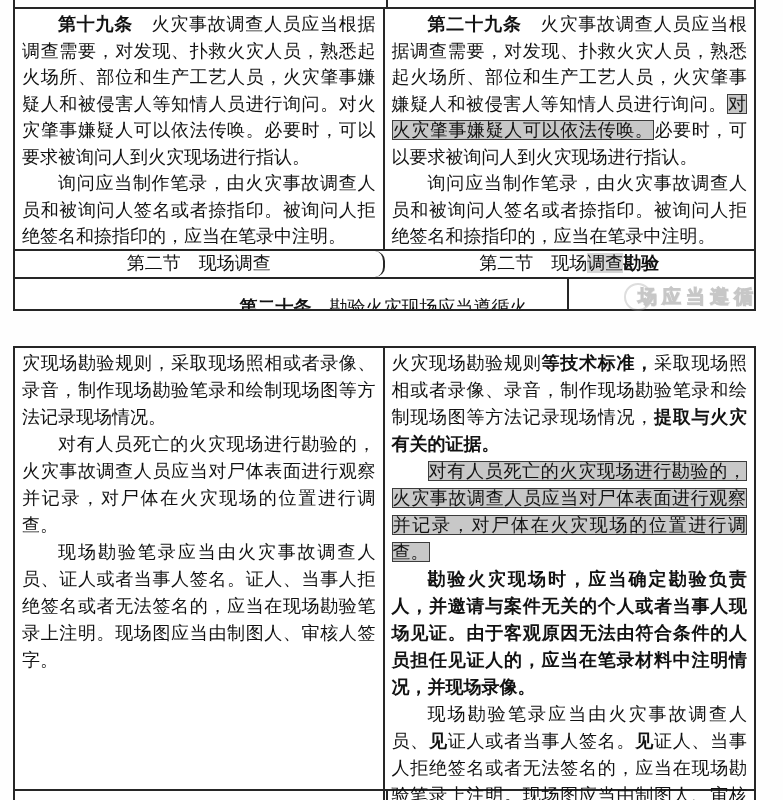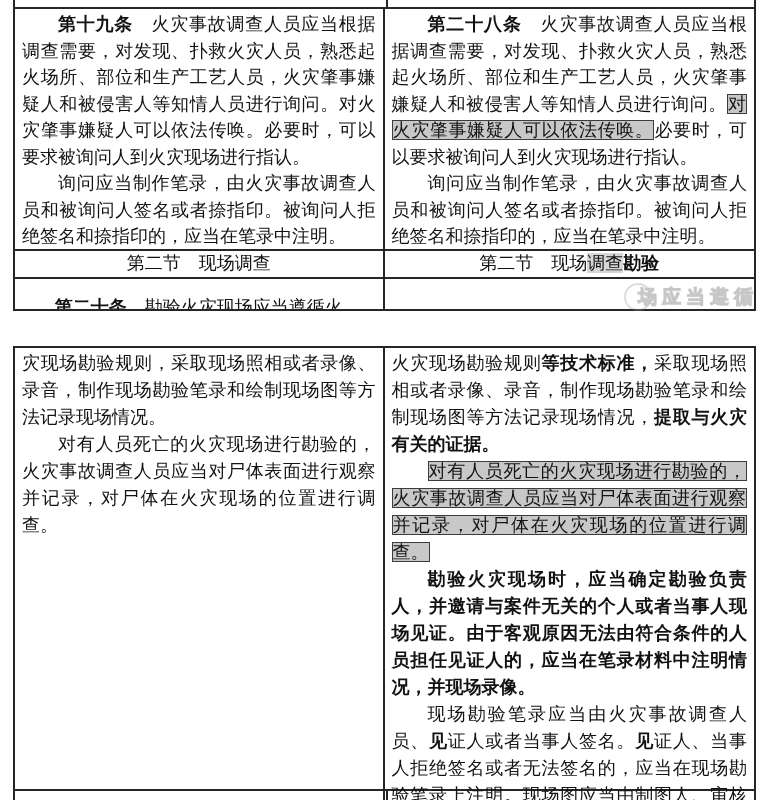--- a/index.html
+++ b/index.html
@@ -27,31 +27,31 @@
   .stub.x-right{left:754px;}
 
   .tbl{
     position:absolute;left:13px;width:743px;
     border:2px solid var(--border);
     box-sizing:border-box;
     background:#fff;
   }
   .tbl-top{top:7px;}
   .tbl-bottom{top:346px;height:445px;}
-  .row{display:flex;box-sizing:border-box;}
+  .row{display:flex;box-sizing:border-box;justify-content:center;}
   .row.sep{border-bottom:2px solid var(--border);}
   .cell{
     width:50%;box-sizing:border-box;
     padding:2px 7px;
     font-size:18px;line-height:26.5px;
     overflow:hidden;
   }
   .cell.left-cell{border-right:2px solid var(--border);}
   .row-article .cell{height:240px;}
-  .row-section .cell{height:26px;line-height:24px;text-align:center;padding-top:0;}
+  .row-section .cell{height:26px;line-height:24px;text-align:center;padding-top:0;border-radius:10px;}
   .row-next .cell{height:30px;line-height:28px;text-align:center;padding-top:14px;}
   .row-cont .cell{height:529px;line-height:27px;}
 
   .para{margin:0;text-align:justify;}
   .para.indent{text-indent:2em;}
   .b{font-weight:bold;}
   .hl{
     background:var(--highlight);
     outline:1.6px solid #3c3c3c;
     outline-offset:-1px;
@@ -89,38 +89,39 @@
   <span class="stub top x-mid"></span>
   <span class="stub top x-right"></span>
 
   <div class="tbl tbl-top">
     <div class="row row-article sep">
       <div class="cell left-cell">
           <p class="para indent"><span class="b">第十九条　</span><span>火灾事故调查人员应当根据调查需要，对发现、扑救火灾人员，熟悉起火场所、部位和生产工艺人员，火灾肇事嫌疑人和被侵害人等知情人员进行询问。对火灾肇事嫌疑人可以依法传唤。必要时，可以要求被询问人到火灾现场进行指认。</span></p>
           <p class="para indent"><span>询问应当制作笔录，由火灾事故调查人员和被询问人签名或者捺指印。被询问人拒绝签名和捺指印的，应当在笔录中注明。</span></p>
         </div>
       <div class="cell">
-          <p class="para indent"><span class="b">第二十八条　</span><span>火灾事故调查人员应当根据调查需要，对发现、扑救火灾人员，熟悉起火场所、部位和生产工艺人员，火灾肇事嫌疑人和被侵害人等知情人员进行询问。</span><span class="hl">对火灾肇事嫌疑人可以依法传唤。</span><span>必要时，可以要求被询问人到火灾现场进行指认。</span></p>
+          <p class="para indent"><span class="b">第二十九条　</span><span>火灾事故调查人员应当根据调查需要，对发现、扑救火灾人员，熟悉起火场所、部位和生产工艺人员，火灾肇事嫌疑人和被侵害人等知情人员进行询问。</span><span class="hl">对火灾肇事嫌疑人可以依法传唤。</span><span>必要时，可以要求被询问人到火灾现场进行指认。</span></p>
           <p class="para indent"><span>询问应当制作笔录，由火灾事故调查人员和被询问人签名或者捺指印。被询问人拒绝签名和捺指印的，应当在笔录中注明。</span></p>
         </div>
     </div>
     <div class="row row-section sep">
       <div class="cell left-cell"><span>第二节　现场调查</span></div>
       <div class="cell"><span>第二节　现场</span><span class="hl-soft">调查</span><span class="b">勘验</span></div>
     </div>
     <div class="row row-next">
       <div class="cell left-cell"><span class="b">第二十条　</span><span>勘验火灾现场应当遵循火</span></div>
     </div>
   </div>
 
   <div class="tbl tbl-bottom">
     <div class="row row-cont">
       <div class="cell left-cell">
           <p class="para"><span>灾现场勘验规则，采取现场照相或者录像、录音，制作现场勘验笔录和绘制现场图等方法记录现场情况。</span></p>
           <p class="para indent"><span>对有人员死亡的火灾现场进行勘验的，火灾事故调查人员应当对尸体表面进行观察并记录，对尸体在火灾现场的位置进行调查。</span></p>
+          <p class="para indent"><span>现场勘验笔录应当由火灾事故调查人员、证人或者当事人签名。证人、当事人拒绝签名或者无法签名的，应当在现场勘验笔录上注明。现场图应当由制图人、审核人签字。</span></p>
         </div>
       <div class="cell">
           <p class="para"><span>火灾现场勘验规则</span><span class="b">等技术标准，</span><span>采取现场照相或者录像、录音，制作现场勘验笔录和绘制现场图等方法记录现场情况，</span><span class="b">提取与火灾有关的证据。</span></p>
           <p class="para indent"><span class="hl">对有人员死亡的火灾现场进行勘验的，火灾事故调查人员应当对尸体表面进行观察并记录，对尸体在火灾现场的位置进行调查。</span></p>
           <p class="para indent"><span class="b">勘验火灾现场时，应当确定勘验负责人，并邀请与案件无关的个人或者当事人现场见证。由于客观原因无法由符合条件的人员担任见证人的，应当在笔录材料中注明情况，并现场录像。</span></p>
           <p class="para indent"><span>现场勘验笔录应当由火灾事故调查人员、</span><span class="b">见</span><span>证人或者当事人签名。</span><span class="b">见</span><span>证人、当事人拒绝签名或者无法签名的，应当在现场勘验笔录上注明。现场图应当由制图人、审核人签</span></p>
         </div>
     </div>
   </div>
 

